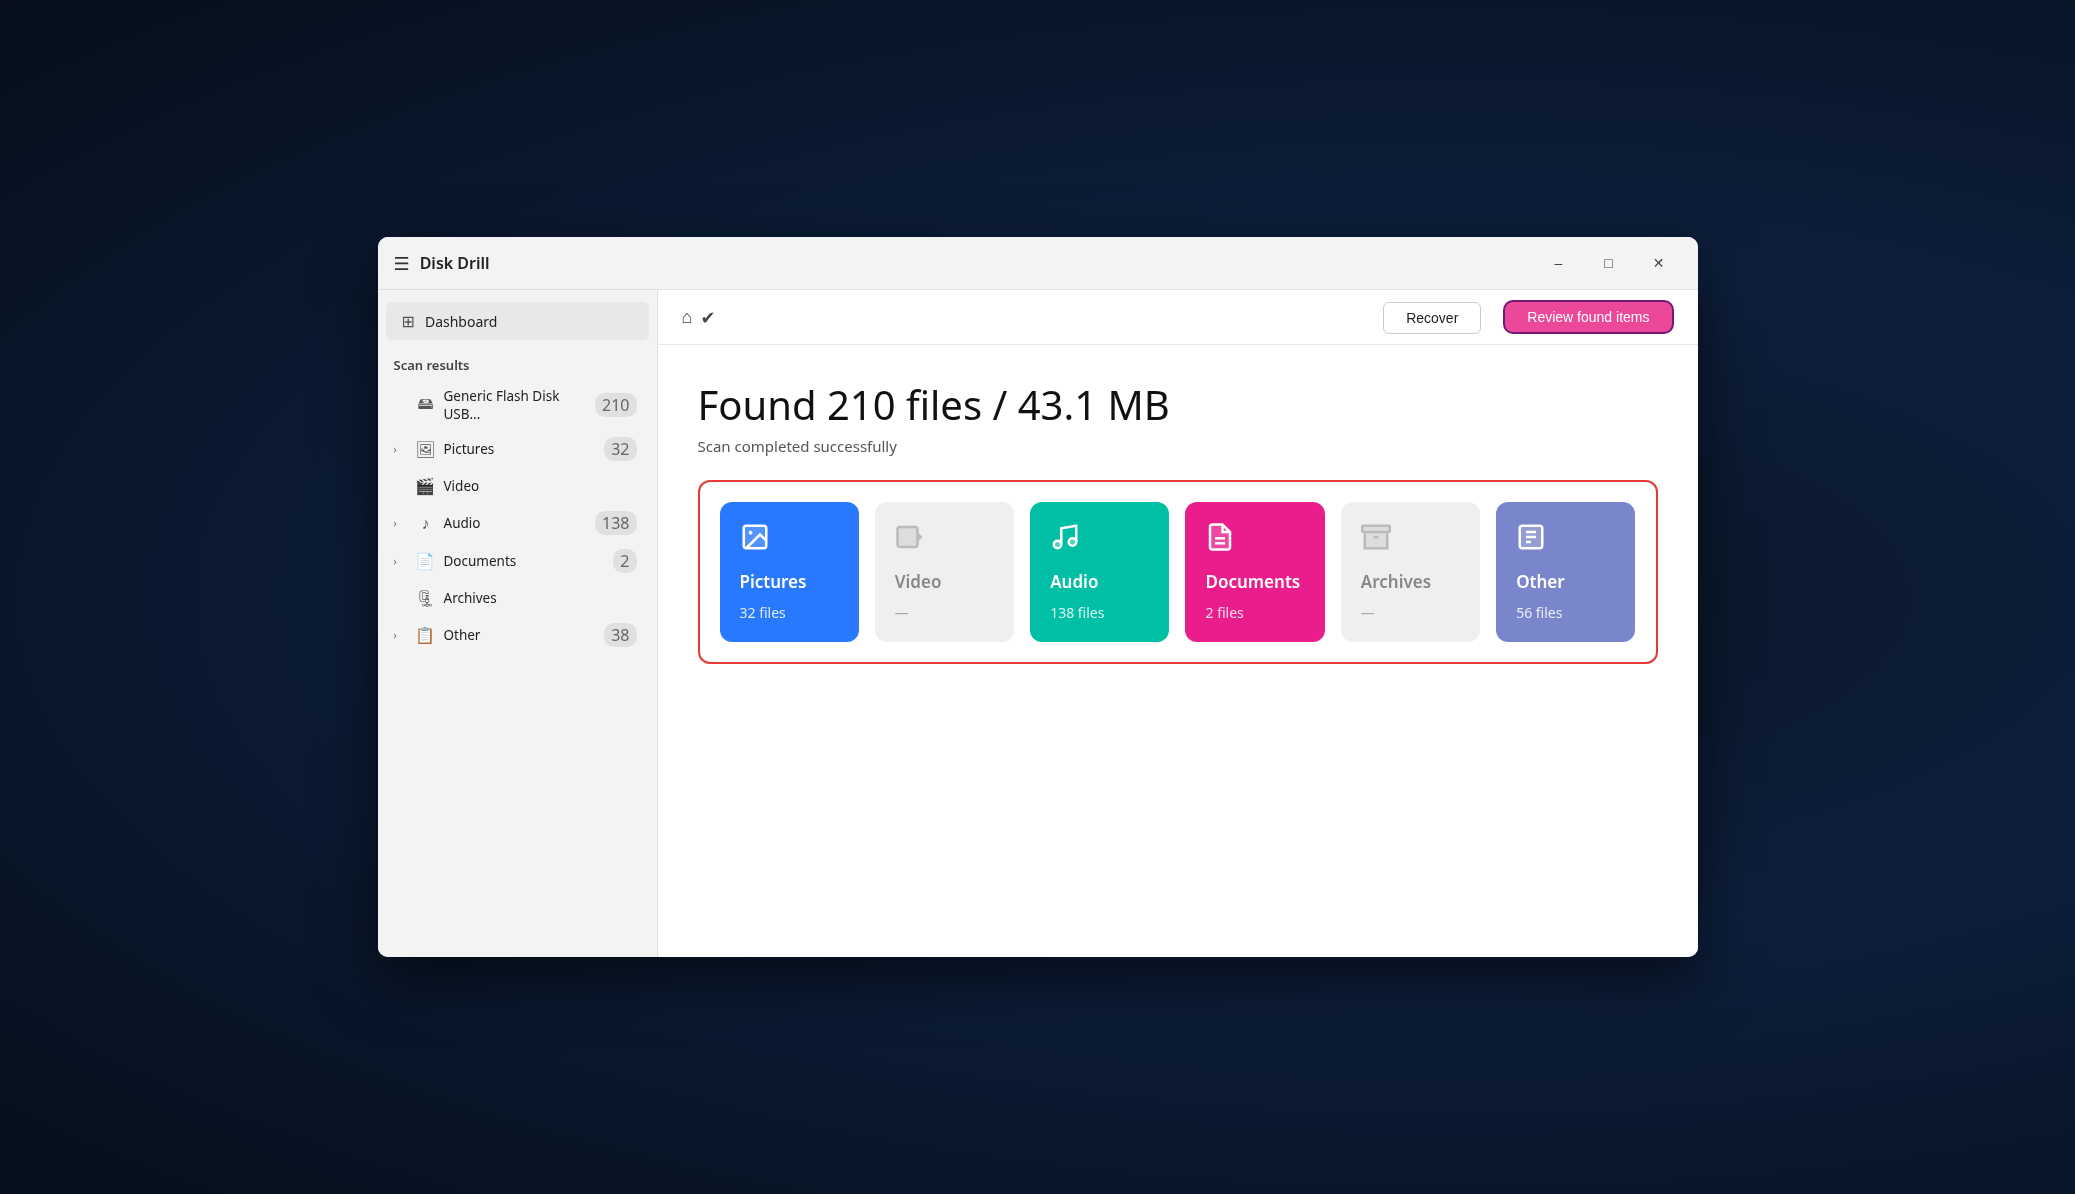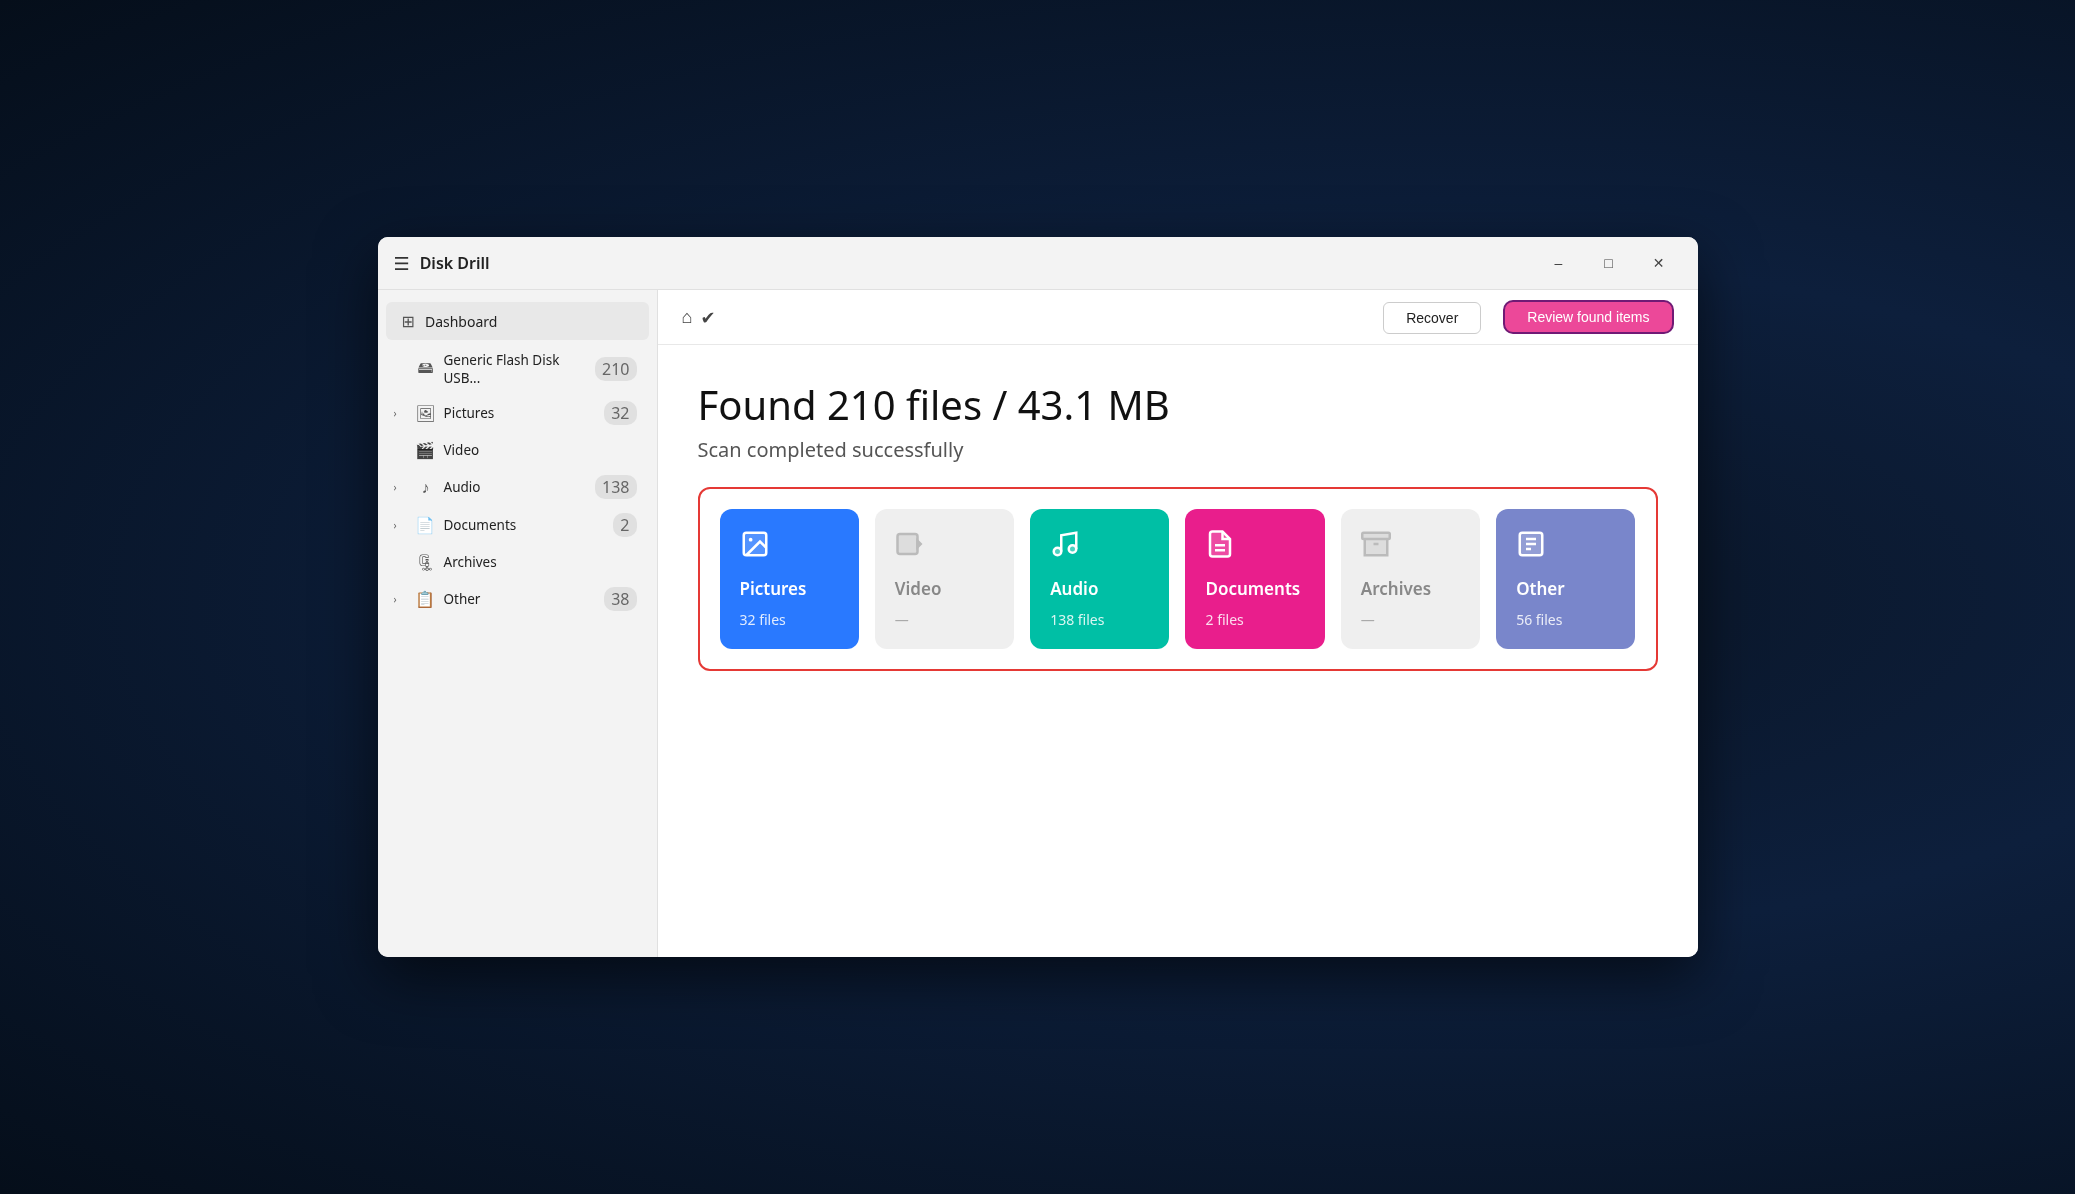--- a/index.html
+++ b/index.html
@@ -214,21 +214,21 @@
       padding: 32px 40px;
       flex: 1;
     }
     .found-title {
       font-size: 40px;
       font-weight: 400;
       color: #111;
       margin-bottom: 4px;
     }
     .scan-status {
-      font-size: 20px;
+      font-size: 15px;
       color: #555;
       margin-bottom: 24px;
     }
 
     
     .cards-container {
       border: 2px solid #e53935;
       border-radius: 12px;
       padding: 20px;
       display: flex;
@@ -307,20 +307,21 @@
   </div>
 
   <div class="window-body">
 
     <div class="sidebar">
       <div class="sidebar-dashboard">
         <span class="grid-icon">⊞</span>
         <span class="sidebar-dashboard-label">Dashboard</span>
       </div>
 
+      <div class="scan-results-label">Scan results</div>
 
       <div class="sidebar-item">
         <span class="chevron"></span>
         <span class="sidebar-item-icon">🖴</span>
         <span class="sidebar-item-text">Generic Flash Disk USB...</span>
         <span class="sidebar-item-count">210</span>
       </div>
 
       <div class="sidebar-item">
         <span class="chevron">›</span>

